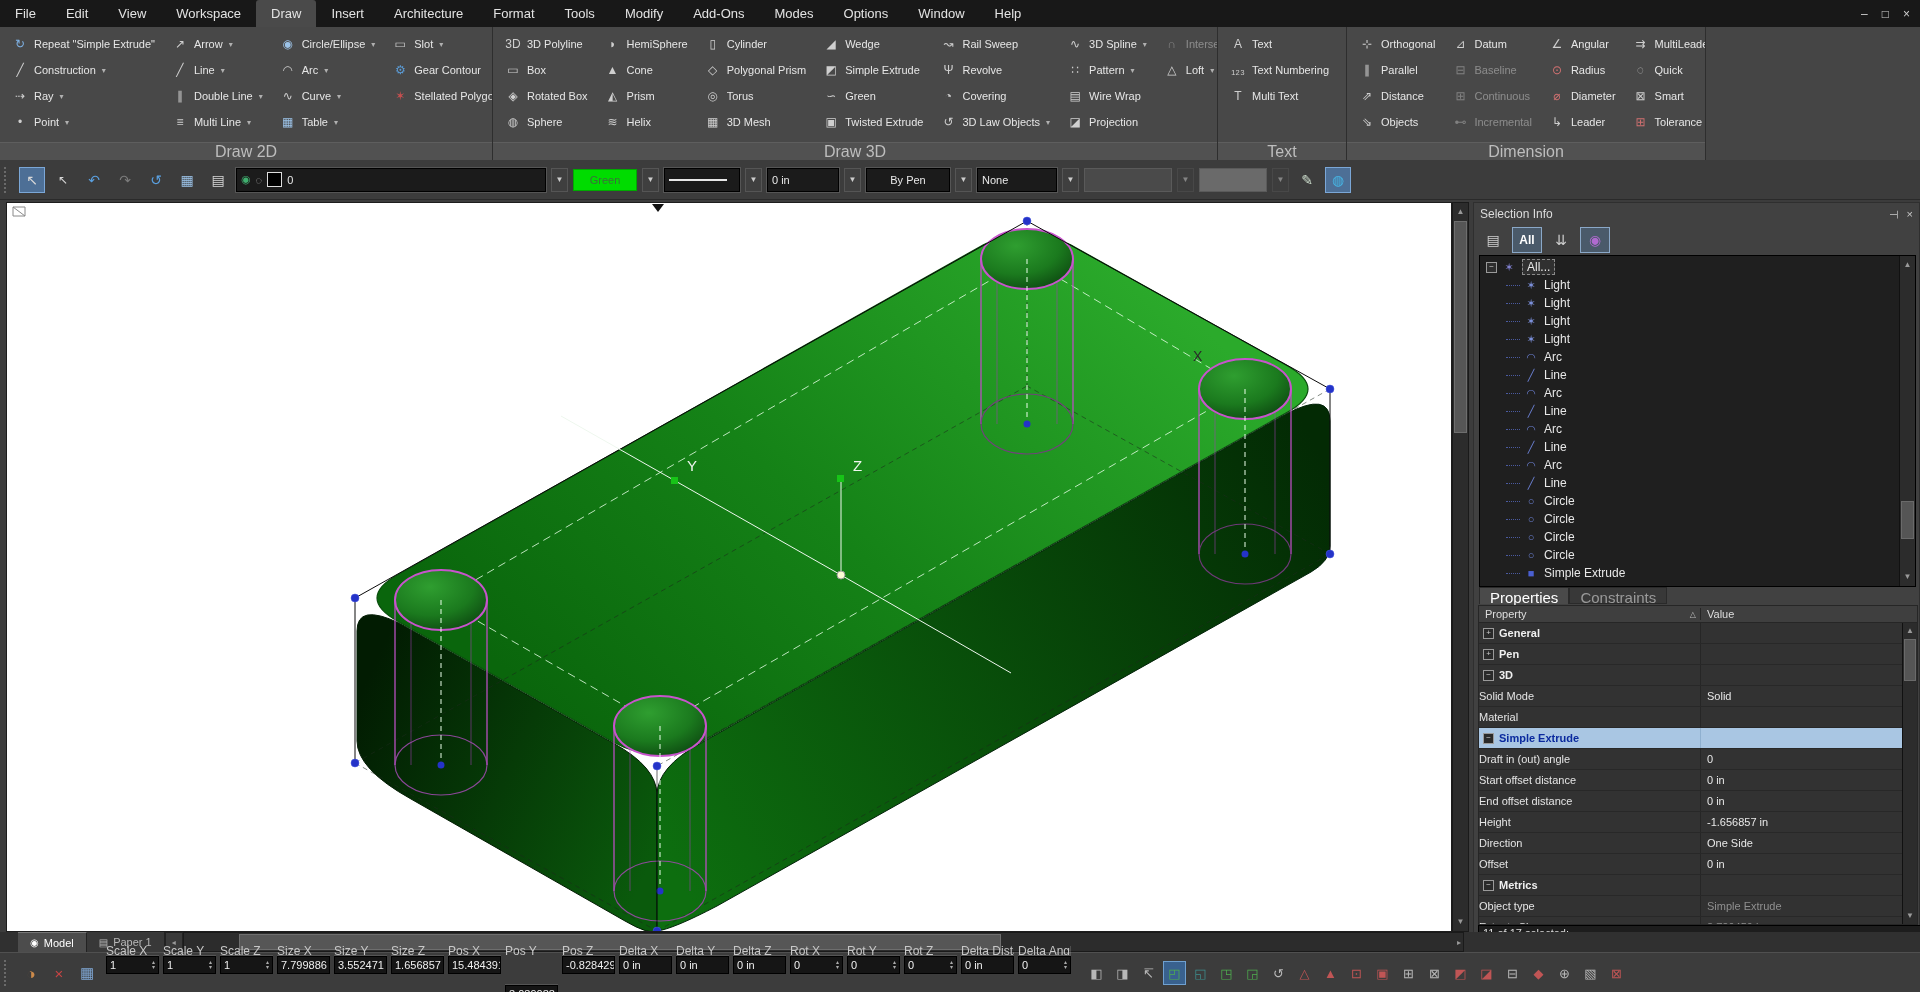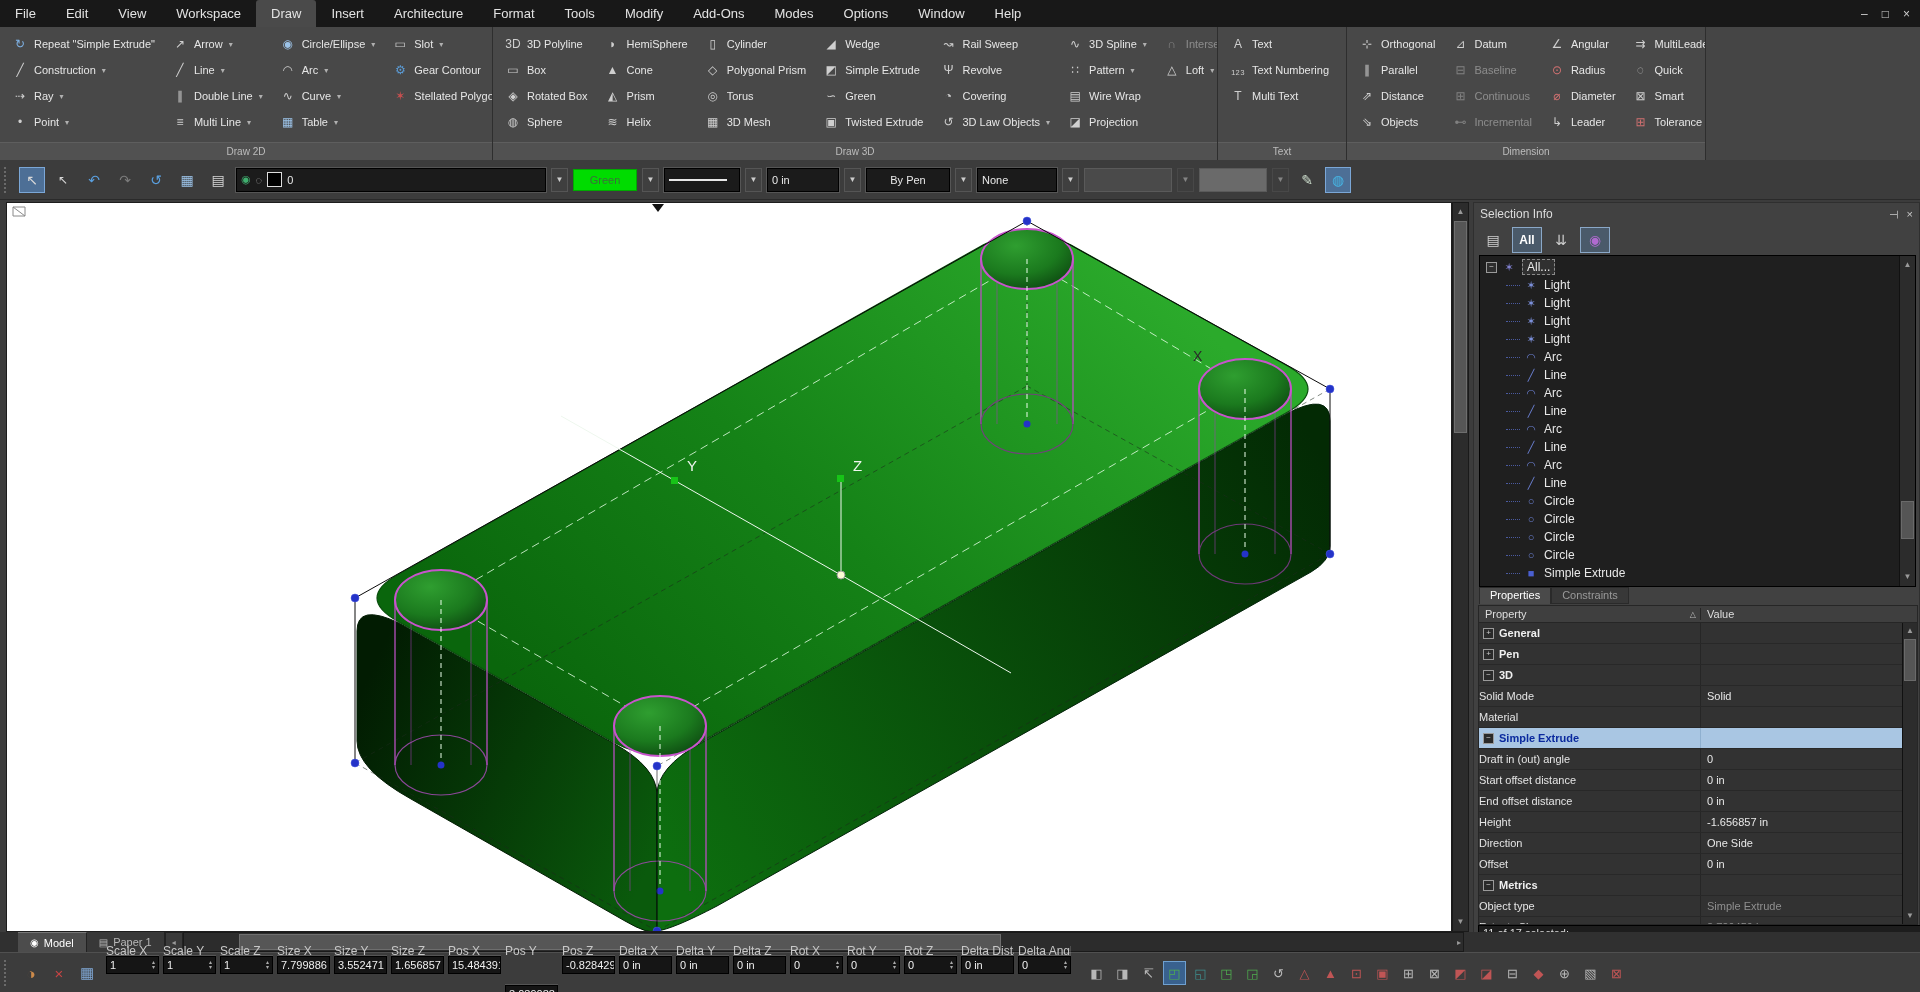--- a/index.html
+++ b/index.html
@@ -18,21 +18,21 @@
   .ribbon{position:absolute;left:0;top:27px;width:1920px;height:133px;background:#484848;
     border-bottom:1px solid #262626;display:flex;}
   .rib-sec{display:flex;flex-direction:column;border-right:1px solid #2e2e2e;flex:none;overflow:hidden;}
   .rib-grid{flex:1;display:grid;grid-auto-flow:column;grid-template-rows:repeat(4,26px);
     column-gap:10px;justify-content:start;align-content:start;padding:4px 8px 0 8px;overflow:hidden;}
   .rib-item{display:flex;align-items:center;gap:5px;padding:0 3px;font-size:11px;color:#e6e6e6;
     white-space:nowrap;cursor:pointer;}
   .rib-item.disabled{opacity:.42;}
   .rib-item .ic{width:18px;text-align:center;font-size:12px;color:#cfcfcf;flex:none;}
   .rib-item .dd{font-size:8px;color:#b0b0b0;margin-left:1px;}
-  .rib-label{height:17px;line-height:17px;text-align:center;color:#bdbdbd;font-size:10px;
+  .rib-label{height:17px;line-height:17px;text-align:center;color:#bdbdbd;font-size:16px;
     background:#515151;border-top:1px solid #5e5e5e;}
   .rib-fill{flex:1;background:#454545;}
 
   
   .propbar{position:absolute;left:0;top:160px;width:1920px;height:40px;background:#3c3c3c;
     border-bottom:1px solid #2a2a2a;display:flex;align-items:center;gap:5px;padding-left:4px;box-sizing:border-box;}
   .handle{width:6px;height:26px;border-left:2px dotted #6a6a6a;margin-right:2px;}
   .tbtn{width:24px;height:24px;display:flex;align-items:center;justify-content:center;color:#d8d8d8;
     font-size:14px;cursor:pointer;border:1px solid transparent;flex:none;}
   .tbtn.on{background:#4d6f96;border:1px solid #7ba7d7;}
@@ -99,21 +99,21 @@
   .tree-inner{position:absolute;left:0;top:2px;right:16px;}
   .trow{height:18px;display:flex;align-items:center;font-size:12px;color:#e8e8e8;cursor:pointer;}
   .trow .exp{width:9px;height:9px;border:1px solid #9a9a9a;background:#2e2e2e;color:#ccc;font-size:8px;
     line-height:7px;text-align:center;margin:0 4px 0 6px;flex:none;}
   .trow .conn{width:14px;border-bottom:1px dotted #4a5aa0;height:0;margin-right:3px;flex:none;}
   .trow .ticon{width:16px;text-align:center;font-size:11px;margin-right:5px;flex:none;}
   .trow.child{padding-left:26px;}
   .trow .rootlabel{border:1px dashed #8a8a8a;background:#303030;padding:0 4px;}
   .tree .tscroll{position:absolute;right:0;top:0;width:15px;height:100%;background:#2c2c2c;border-left:1px solid #111;}
   .tree .tthumb{position:absolute;left:1px;right:1px;top:245px;height:36px;background:#555;border:1px solid #6a6a6a;}
-  .p-tabs{position:absolute;left:5px;top:384px;height:17px;display:flex;font-size:11px;}
+  .p-tabs{position:absolute;left:5px;top:384px;height:17px;display:flex;font-size:15px;}
   .p-tab{padding:1px 10px;color:#9a9a9a;background:#383838;border:1px solid #2a2a2a;cursor:pointer;}
   .p-tab.active{color:#fff;background:#4a4a4a;border-bottom:none;}
   .pgrid{position:absolute;left:4px;top:402px;width:438px;height:318px;border:1px solid #262626;background:#323232;overflow:hidden;}
   .ghead{height:16px;background:#3f3f3f;border-bottom:1px solid #262626;display:flex;font-size:11px;color:#dedede;align-items:center;}
   .ghead .hc1{width:215px;padding-left:6px;display:flex;align-items:center;border-right:1px solid #262626;}
   .ghead .sort{margin-left:auto;font-size:8px;color:#bbb;padding-right:4px;}
   .ghead .hc2{padding-left:6px;flex:1;}
   .grows{position:absolute;left:0;top:17px;right:14px;}
   .grow{height:20px;display:flex;align-items:center;font-size:11px;border-bottom:1px solid #282828;cursor:pointer;}
   .grow .gexp{width:9px;height:9px;border:1px solid #9a9a9a;background:#2a2a2a;color:#ccc;font-size:8px;

